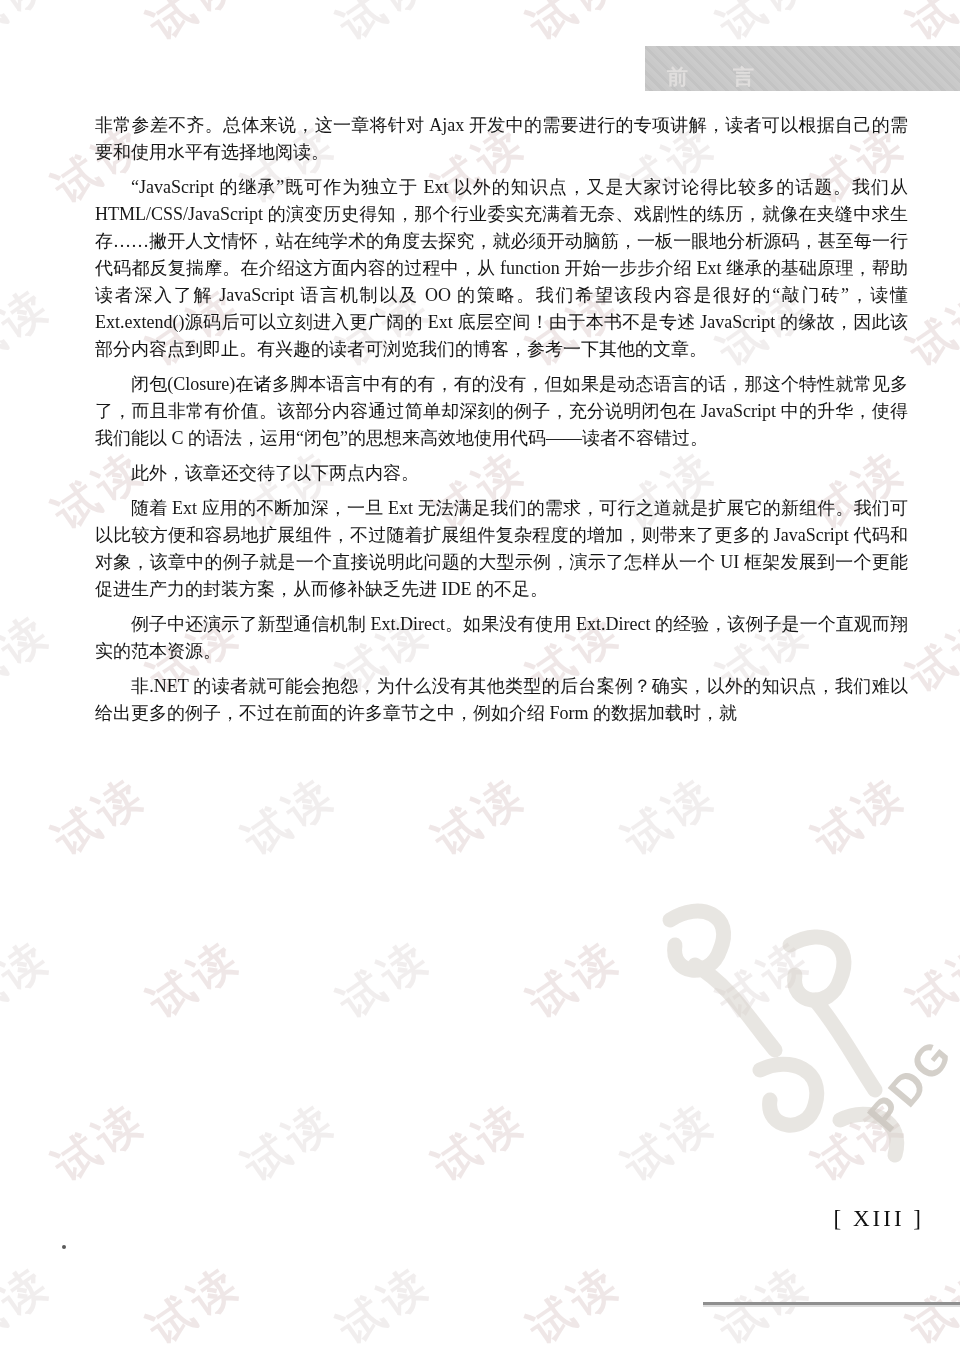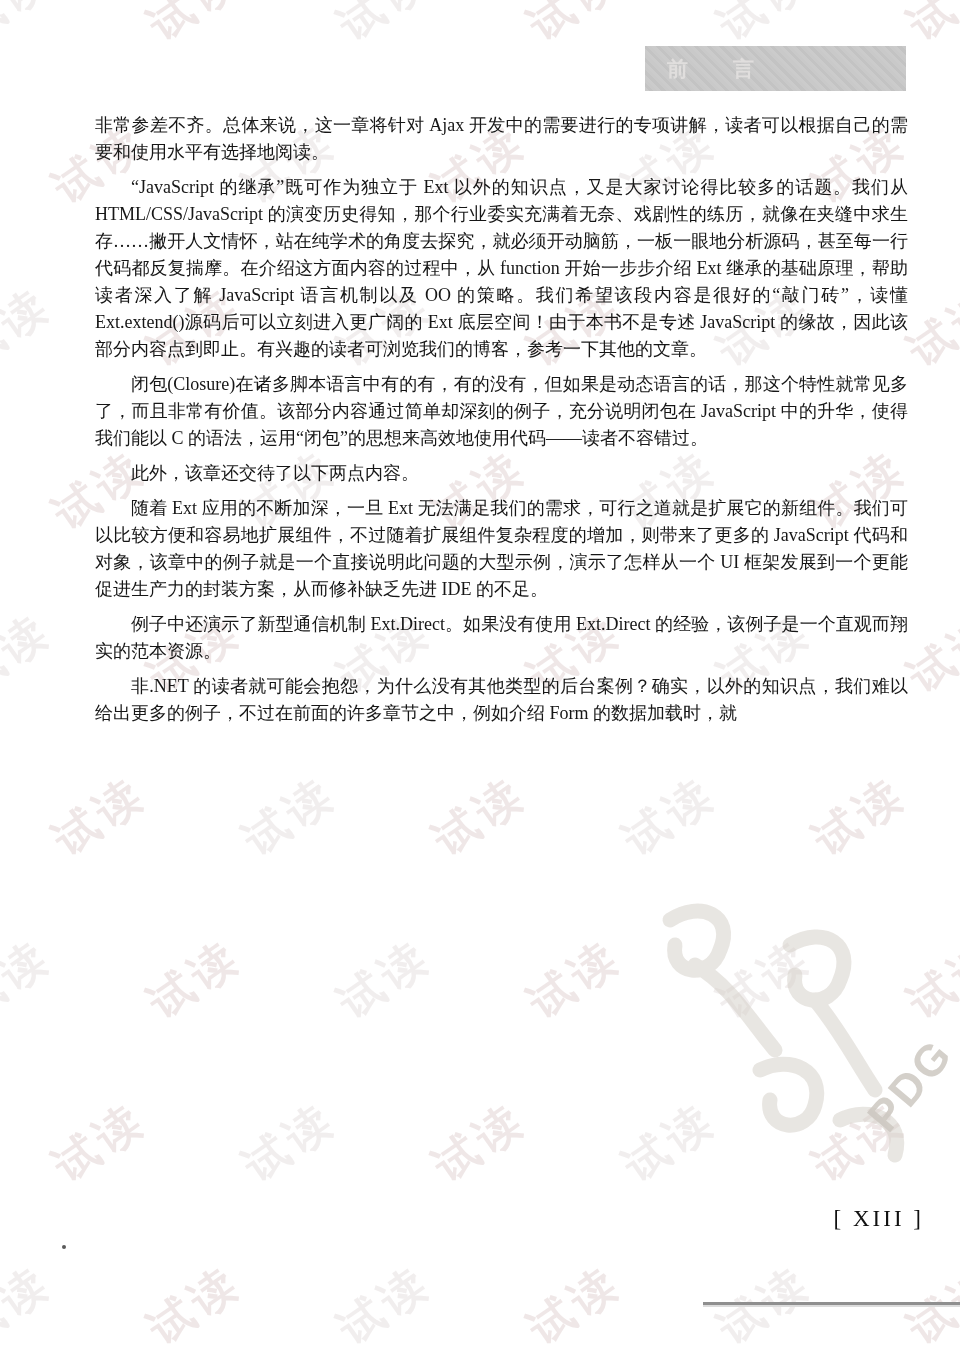--- a/index.html
+++ b/index.html
@@ -9,23 +9,23 @@
   }
   
   .wm-layer{position:absolute;inset:0;pointer-events:none;z-index:1;}
   .wm{
     position:absolute;transform:rotate(-35deg);
     font-family:"Liberation Sans",sans-serif;font-weight:bold;
     font-size:44px;letter-spacing:6px;white-space:nowrap;user-select:none;
   }
   
   .header-bar{
-    position:absolute;left:645px;top:46px;width:261px;height:45px;z-index:2;
+    position:absolute;left:645px;top:46px;width:315px;height:45px;z-index:2;
     background:repeating-linear-gradient(45deg,#cbcbcb 0 3px,#c3c3c3 3px 6px,#c9c9c9 6px 9px);
-    display:flex;align-items:center;
+    display:flex;align-items:flex-end;
   }
   .header-title{
     margin-left:22px;color:#e0dedd;font-family:"Liberation Sans",sans-serif;
     font-weight:bold;font-size:21px;letter-spacing:12px;white-space:nowrap;
   }
   
   .page-text{
     position:absolute;left:95px;top:112px;width:813px;z-index:3;
     font-size:18px;line-height:27px;color:#161616;text-align:justify;
   }

